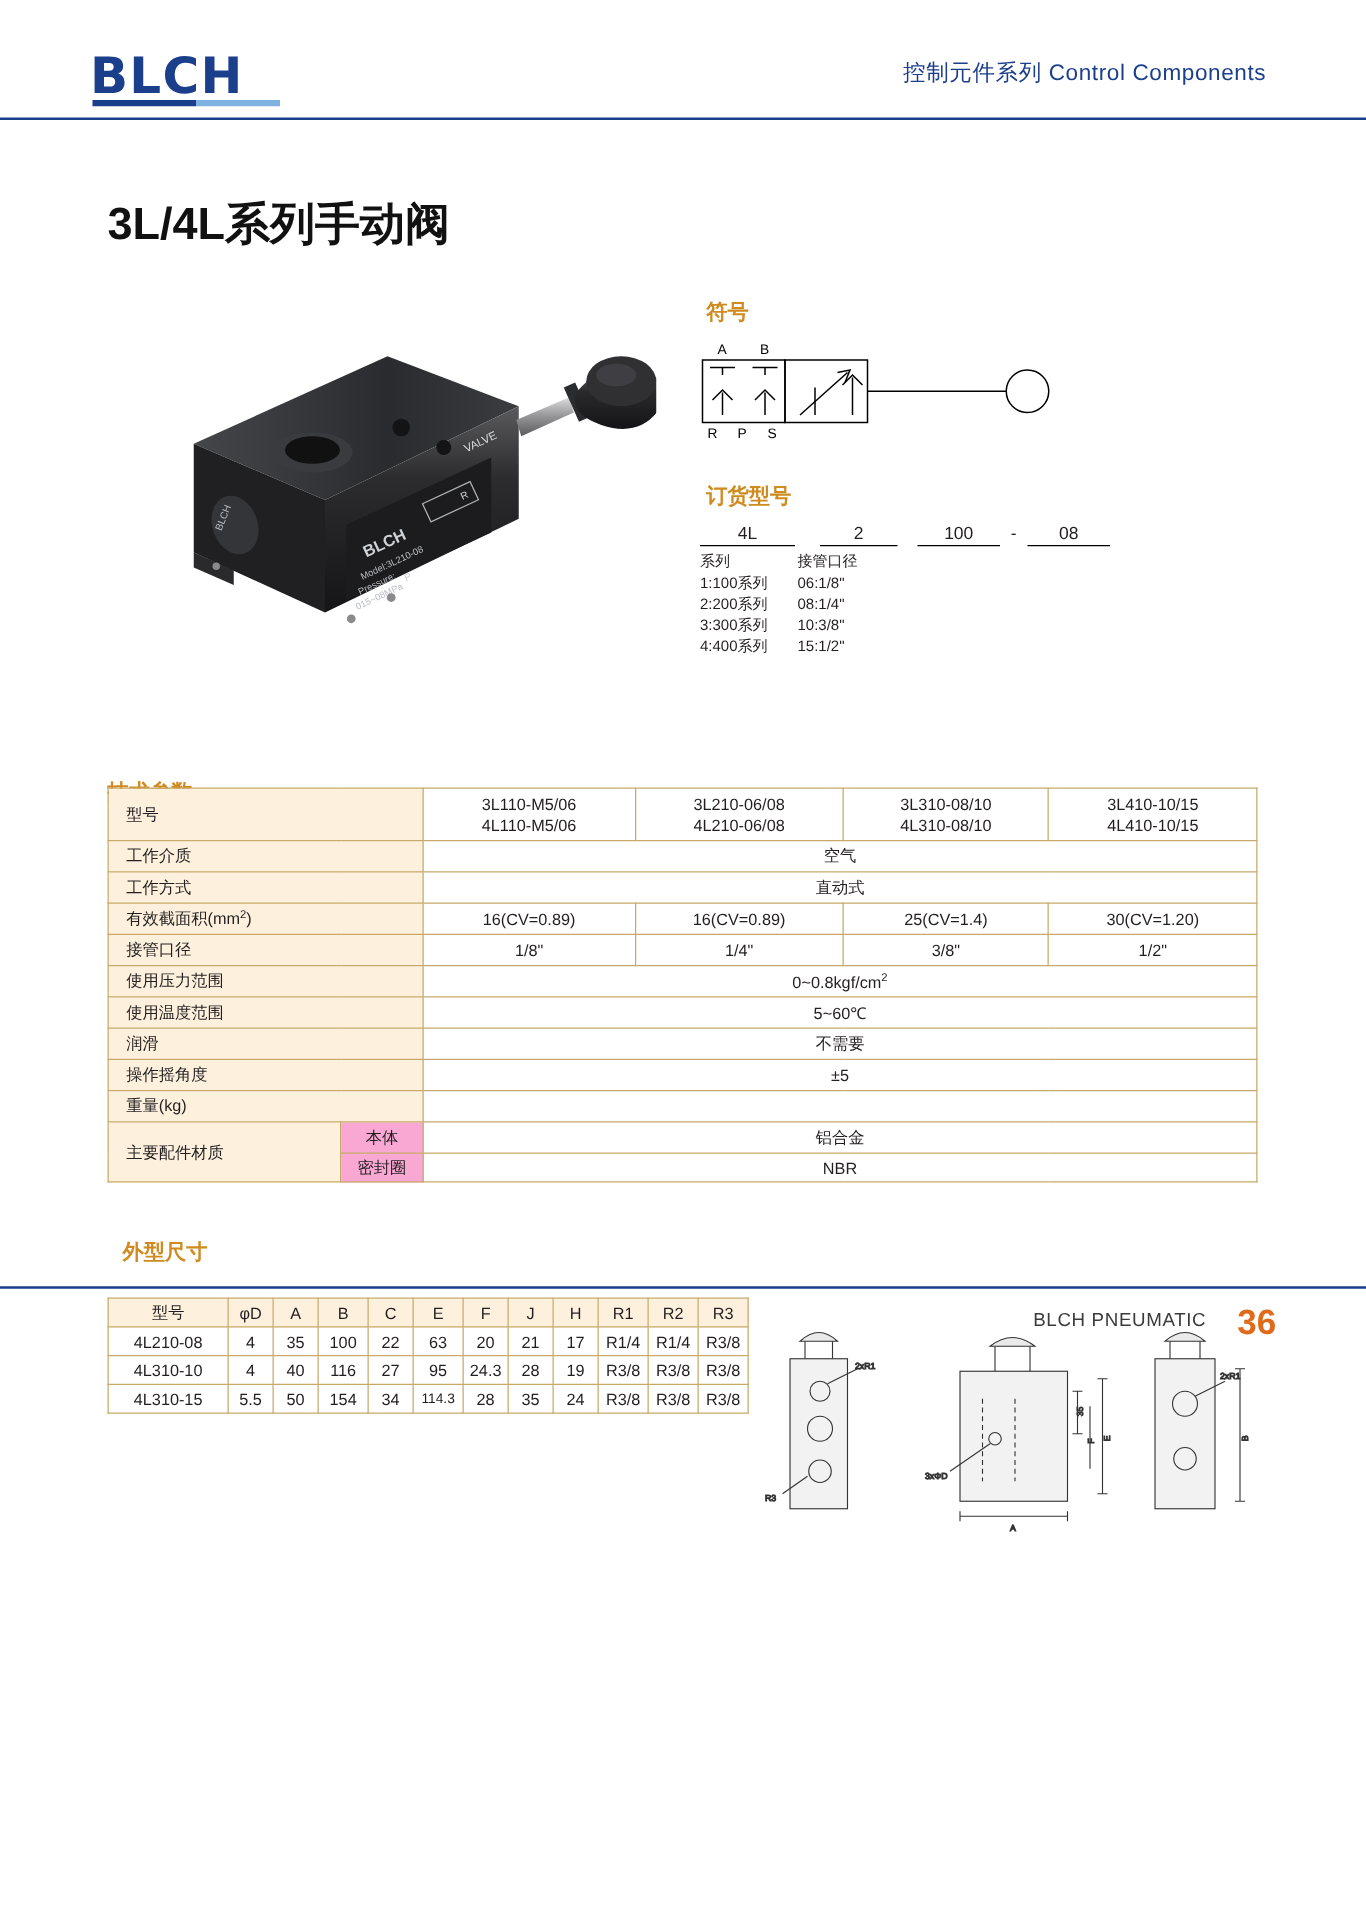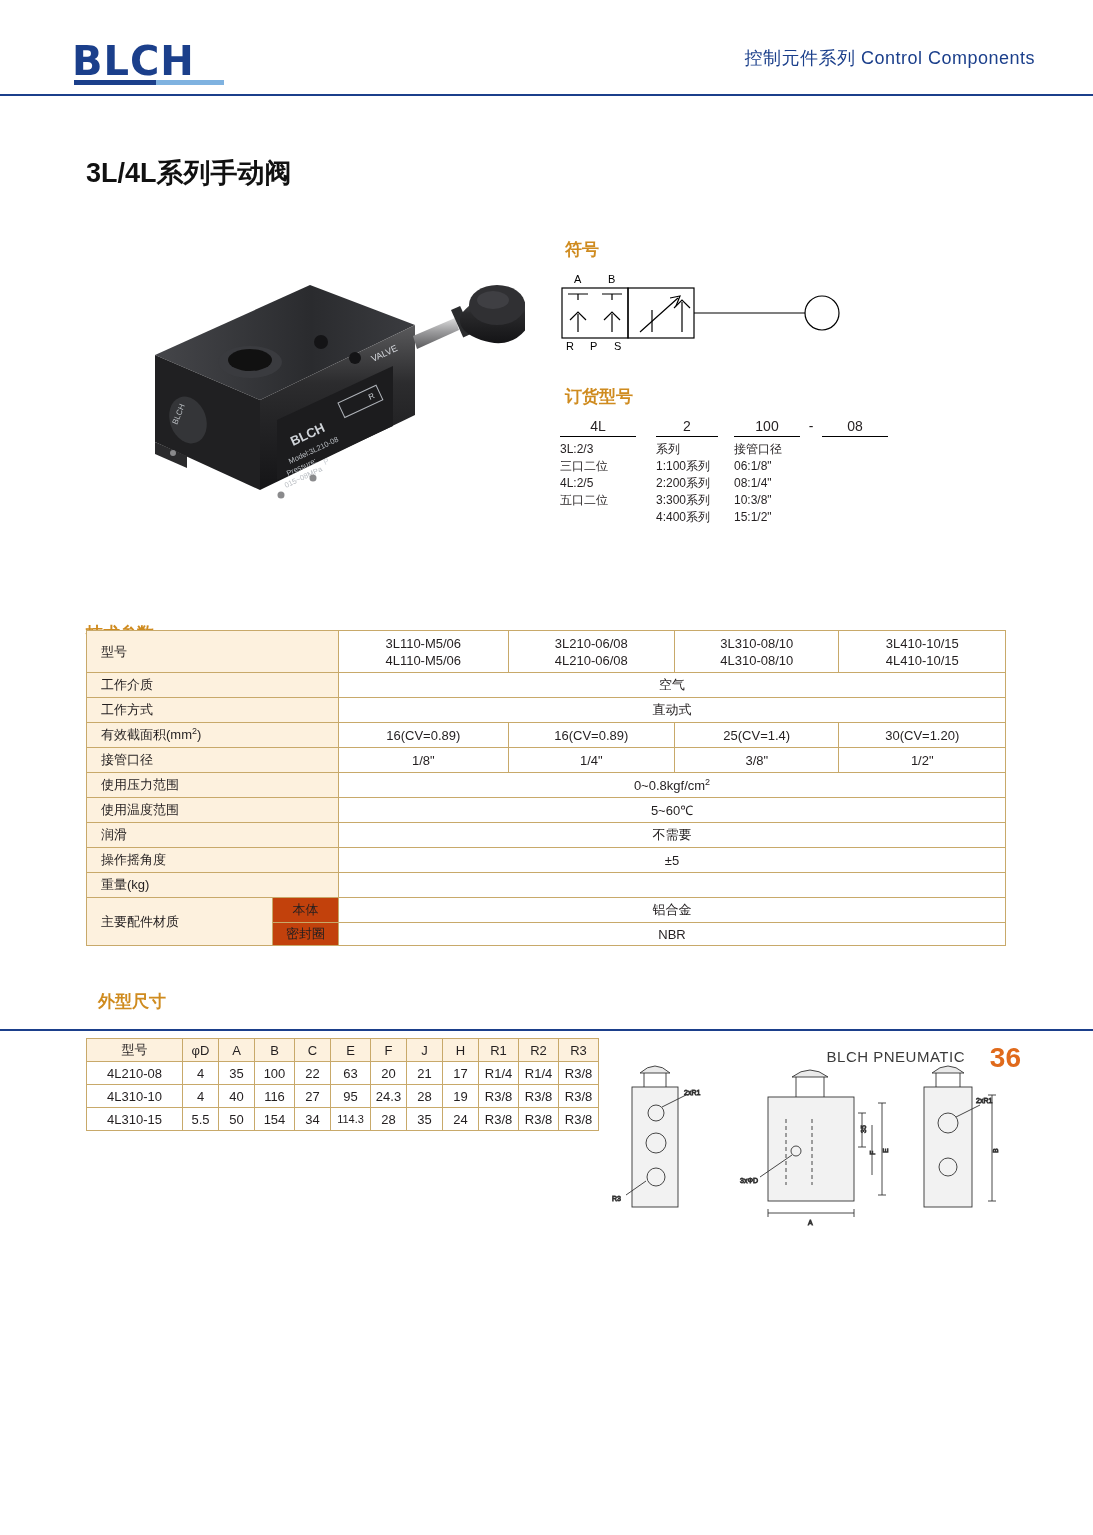--- a/index.html
+++ b/index.html
@@ -22,28 +22,28 @@
   .logo {
     position:absolute; left:72px; top:38px;
     font-size:40px; font-weight:bold; letter-spacing:1px;
     color:#1b3f8b; font-family:"DejaVu Sans", sans-serif;
   }
   .logo-bar {
     position:absolute; left:74px; top:80px; width:150px; height:5px;
     background:linear-gradient(to right,#1b3f8b 0%, #1b3f8b 55%, #7fb2e0 55%, #7fb2e0 100%);
   }
   .header-right {
-    position:absolute; right:58px; top:46px;
+    position:absolute; right:80px; top:46px;
     font-size:18px; color:#1b3f8b; letter-spacing:0.5px;
   }
 
   
   .page-title {
     position:absolute; left:86px; top:155px;
-    font-size:27px; font-weight:bold; color:#111;
+    font-size:36px; font-weight:bold; color:#111;
   }
 
   
   .photo-box {
     position:absolute; left:125px; top:250px; width:400px; height:280px;
   }
 
   
   .sec-label {
     font-size:17px; font-weight:bold; color:#cf8b1f;
@@ -70,21 +70,21 @@
     border-collapse:collapse; font-size:13px;
   }
   table.tech td {
     border:1px solid #c8a96a;
     padding:3px 6px; height:22px;
   }
   table.tech td.hdr {
     background:#fdf1de; width:186px; padding-left:14px;
   }
   table.tech td.hdr2 {
-    background:#c2410c; width:66px; text-align:center; padding:2px;
+    background:#f9a8d4; width:66px; text-align:center; padding:2px;
   }
   table.tech td.c { text-align:center; }
   table.tech tr.first td { height:42px; }
   .two-line { line-height:17px; }
 
   
   .dim-label { position:absolute; left:98px; top:990px; }
   table.dim {
     position:absolute; left:86px; top:1038px;
     border-collapse:collapse; font-size:13px;
@@ -239,26 +239,20 @@
         <div class="val">100</div>
         <div class="rule"></div>
       </div>
       <div class="oc-dash">-</div>
       <div class="oc" style="width:66px">
         <div class="val">08</div>
         <div class="rule"></div>
       </div>
     </div>
     <div class="order-desc">
-      <div class="od" style="width:96px">
-        <div>3L:2/3</div>
-        <div>三口二位</div>
-        <div>4L:2/5</div>
-        <div>五口二位</div>
-      </div>
       <div class="od" style="width:78px">
         <div>系列</div>
         <div>1:100系列</div>
         <div>2:200系列</div>
         <div>3:300系列</div>
         <div>4:400系列</div>
       </div>
       <div class="od" style="width:90px">
         <div>接管口径</div>
         <div>06:1/8"</div>

